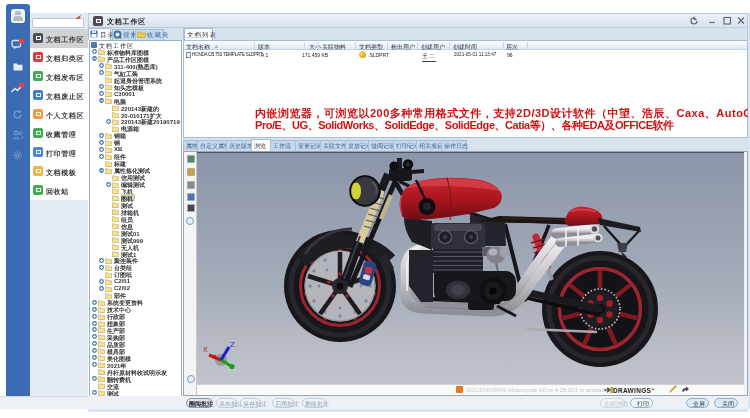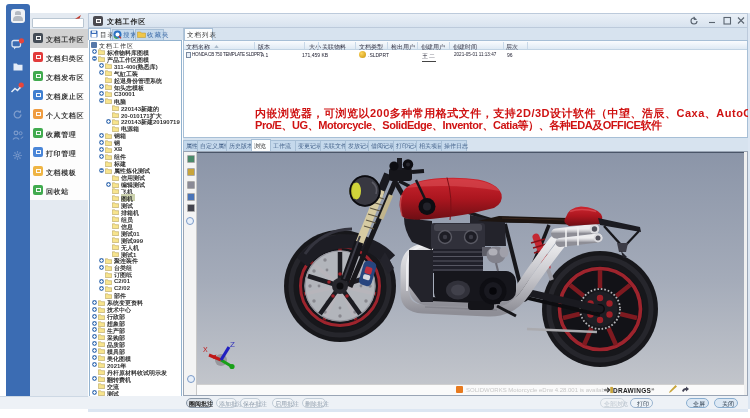--- a/index.html
+++ b/index.html
@@ -504,21 +504,21 @@
 <div class="abs" style="left:186px;top:51.5px;width:5px;height:6px;border:1px solid #7a8aa0;background:#e8eef6;"></div>
 <div class="abs" style="left:192px;top:52px;font-size:4.6px;letter-spacing:-0.25px;color:#223;white-space:nowrap;">HONDA CB 750 TEMPLATE SLDPRT</div>
 <div class="abs" style="left:261px;top:52px;font-size:5px;color:#223;">A 1</div>
 <div class="abs" style="left:302px;top:52px;font-size:5px;color:#223;">171,459 KB</div>
 <div class="abs" style="left:359px;top:51px;width:7px;height:7px;background:radial-gradient(circle at 35% 35%,#ffd75e,#c8920a);border-radius:50%;"></div>
 <div class="abs" style="left:368px;top:52px;font-size:5px;color:#223;">.SLDPRT</div>
 <div class="abs cjk" style="left:422px;top:52px;font-size:6px;color:#223;border-bottom:1px solid #444;">王二</div>
 <div class="abs" style="left:454px;top:52px;font-size:4.6px;color:#223;">2021-05-01 11:13:47</div>
 <div class="abs" style="left:507px;top:52px;font-size:5px;color:#223;">96</div>
 <div class="abs cjk" style="left:255px;top:106px;font-size:11px;font-weight:bold;color:#cf1212;letter-spacing:0.5px;">内嵌浏览器，可浏览以200多种常用格式文件，支持2D/3D设计软件（中望、浩辰、Caxa、AutoCAD、</div>
-<div class="abs cjk" style="left:255px;top:118px;font-size:11px;font-weight:bold;color:#cf1212;letter-spacing:-0.45px;">Pro/E、UG、Motorcycle、SolidEdge、Inventor、Catia等）、各种EDA及OFFICE软件</div>
+<div class="abs cjk" style="left:255px;top:118px;font-size:11px;font-weight:bold;color:#cf1212;letter-spacing:-0.45px;">Pro/E、UG、SolidWorks、SolidEdge、SolidEdge、Catia等）、各种EDA及OFFICE软件</div>
 <div class="abs" style="left:183px;top:138px;width:565px;height:13px;background:#d7e3ef;"></div>
 <div class="abs" style="left:183px;top:140px;width:15px;height:11px;background:#c5d9ec;border:1px solid #a7bfd6;border-bottom:none;"></div>
 <div class="abs cjk" style="left:186px;top:142px;font-size:6px;color:#44628a;letter-spacing:0;">属性</div>
 <div class="abs" style="left:197px;top:140px;width:30px;height:11px;background:#c5d9ec;border:1px solid #a7bfd6;border-bottom:none;"></div>
 <div class="abs cjk" style="left:200px;top:142px;font-size:6px;color:#44628a;letter-spacing:0;">自定义属性</div>
 <div class="abs" style="left:226px;top:140px;width:26px;height:11px;background:#c5d9ec;border:1px solid #a7bfd6;border-bottom:none;"></div>
 <div class="abs cjk" style="left:229px;top:142px;font-size:6px;color:#44628a;letter-spacing:0;">历史版本</div>
 <div class="abs" style="left:251px;top:139px;width:20px;height:12px;background:#fdfefe;border:1px solid #a7bfd6;border-bottom:none;"></div>
 <div class="abs cjk" style="left:254px;top:142px;font-size:6px;color:#333;letter-spacing:0;">浏览</div>
 <div class="abs" style="left:270px;top:140px;width:26px;height:11px;background:#c5d9ec;border:1px solid #a7bfd6;border-bottom:none;"></div>

